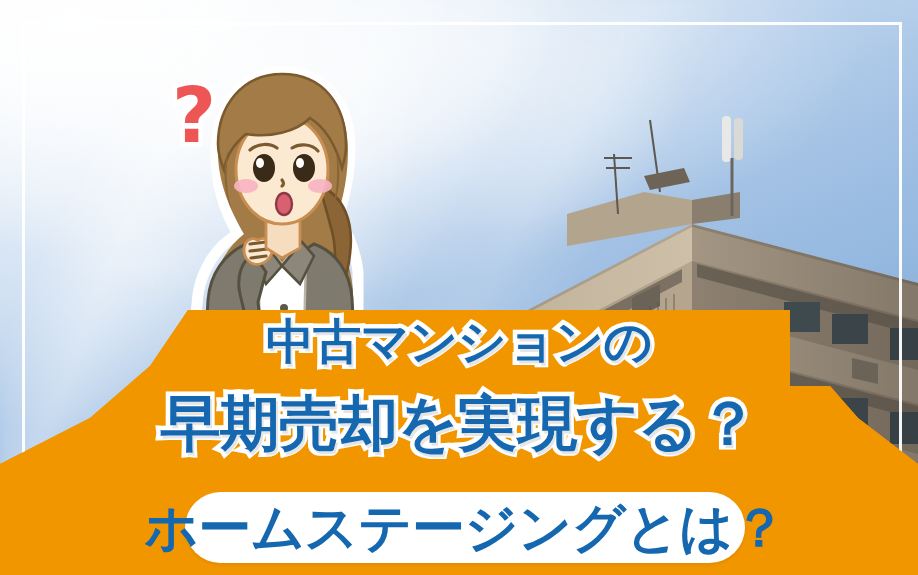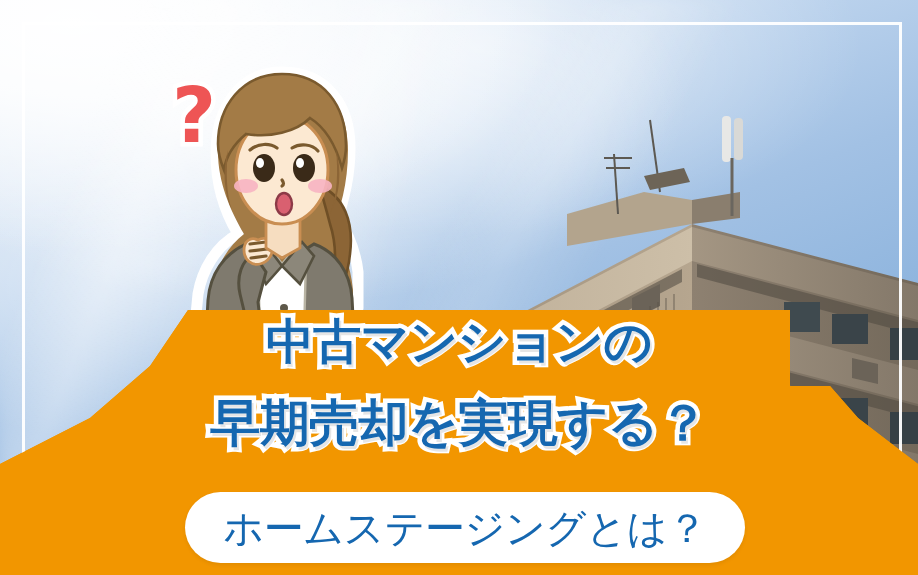--- a/index.html
+++ b/index.html
@@ -75,38 +75,38 @@
     color:#1567B0;
     letter-spacing:-0.012em;
     -webkit-text-stroke:9px #ffffff;
     paint-order:stroke fill;
     text-shadow:
        0 0 0 #fff,
        2px 3px 0 rgba(0,0,0,.10);
     white-space:nowrap;
   }
   .hl-1{font-size:48px; line-height:82px;}
-  .hl-2{font-size:50px; line-height:86px; margin-top:-2px;}
+  .hl-2{font-size:60px; line-height:86px; margin-top:-2px;}
 
   
   .pill{
     position:absolute;
     left:185px; top:492px;
     width:560px; height:71px;
     background:#ffffff;
     border-radius:36px;
     display:flex;
     align-items:center;
     justify-content:center;
     box-shadow:0 2px 4px rgba(0,0,0,.07);
   }
   .pill-text{
     font-family:"DejaVu Sans","Liberation Sans",sans-serif;
-    font-weight:400;
-    font-size:40px;
+    font-weight:700;
+    font-size:53px;
     line-height:44px;
     color:#1567B0;
     letter-spacing:-0.01em;
     white-space:nowrap;
   }
 
   
   .frame{
     position:absolute;
     left:22px; top:22px;

